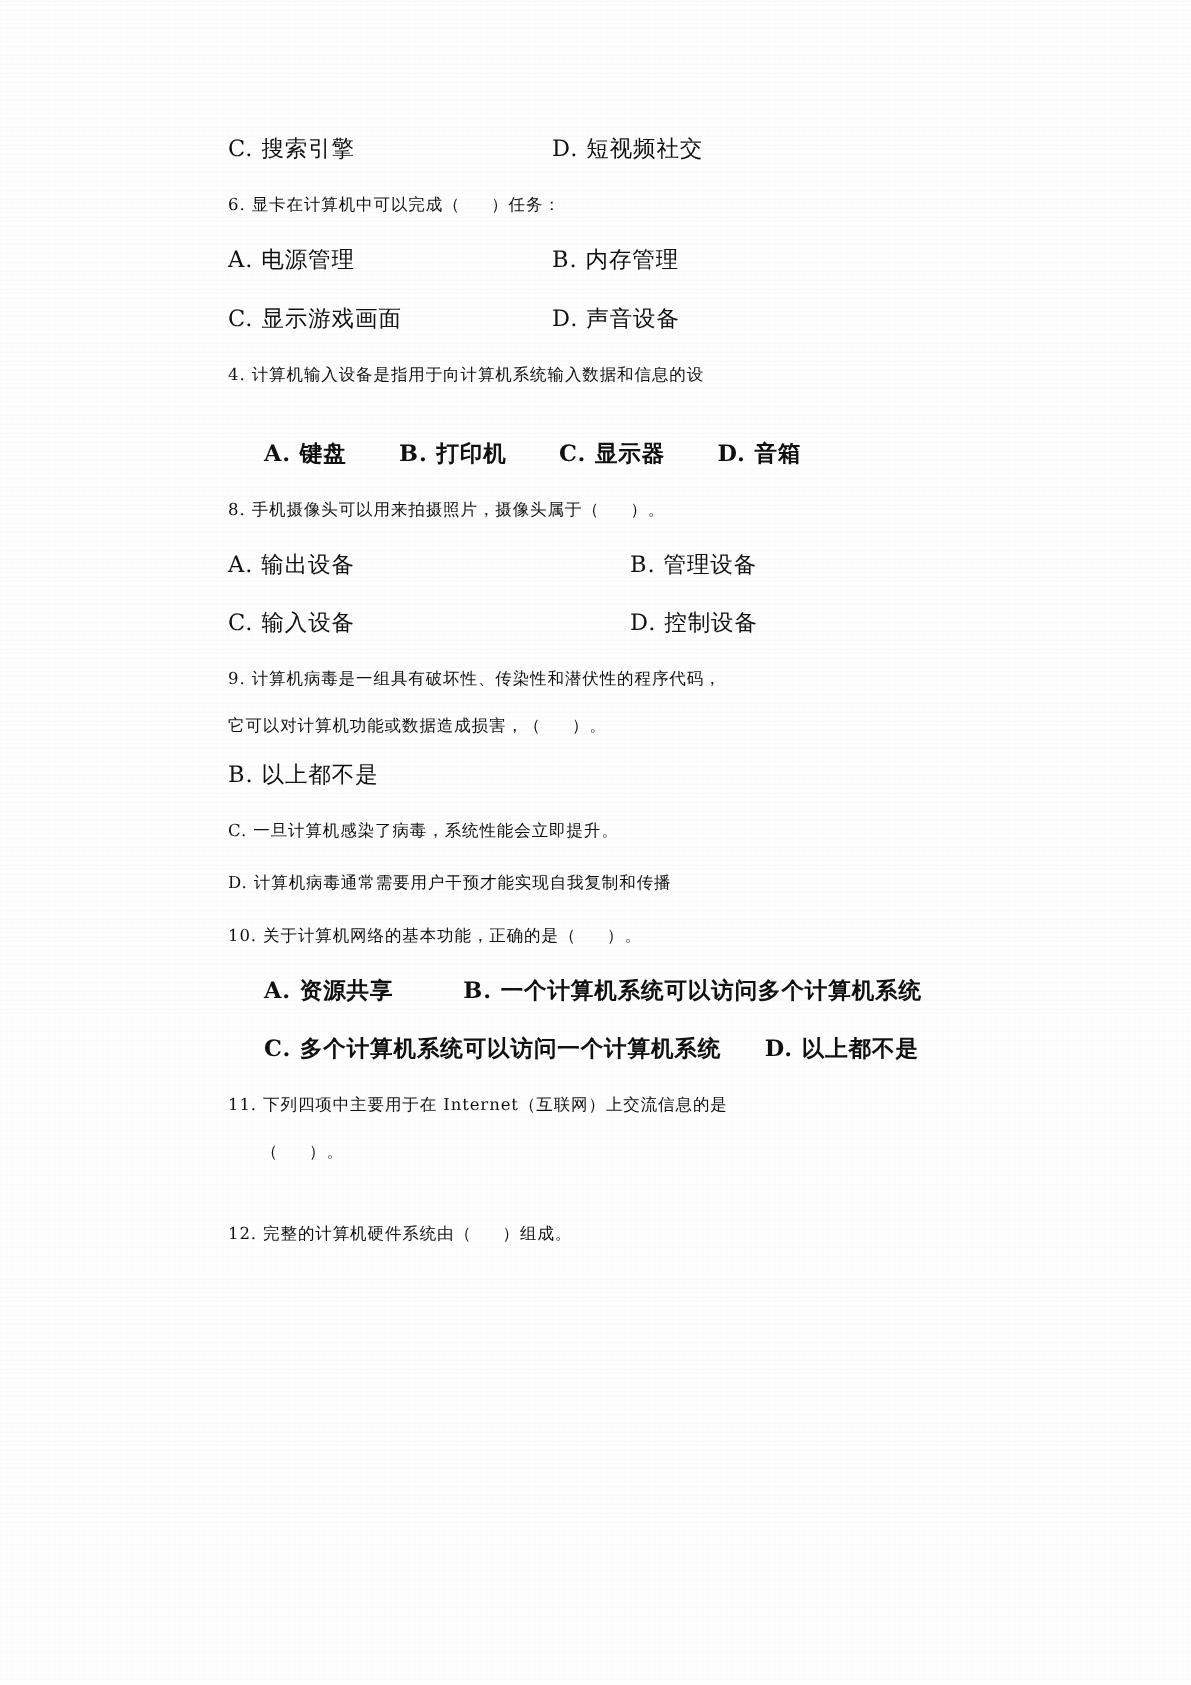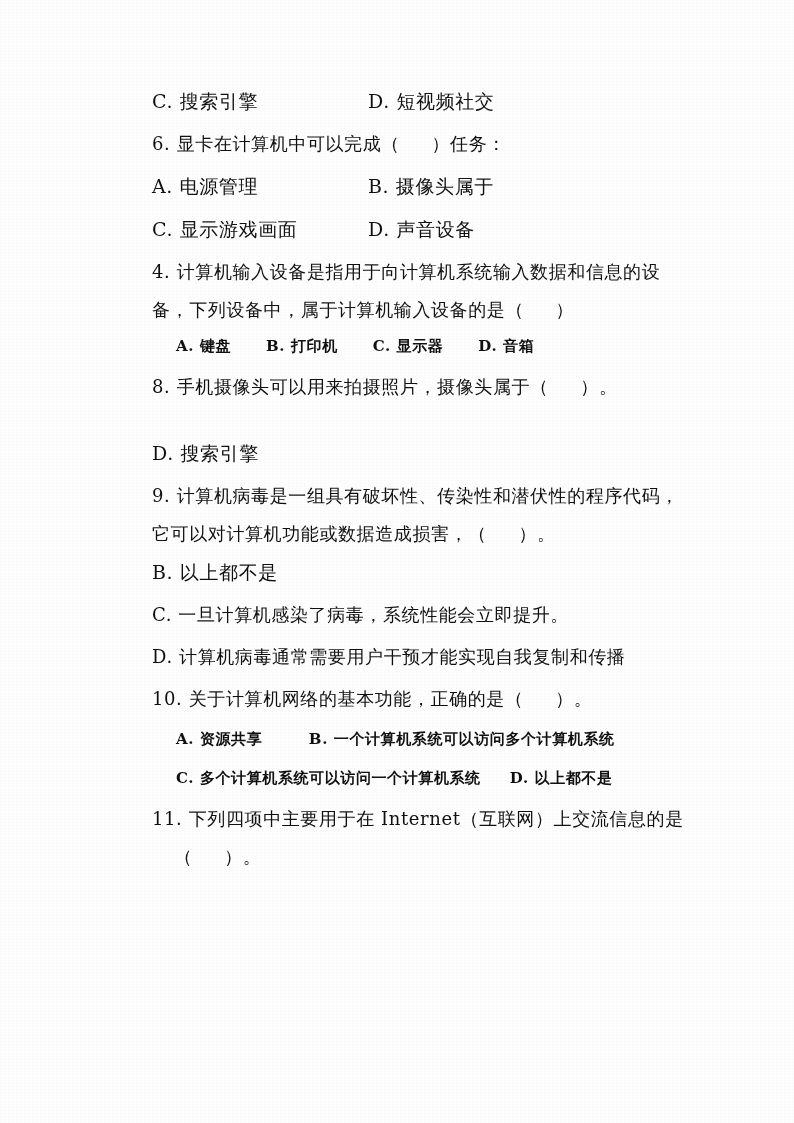--- a/index.html
+++ b/index.html
@@ -28,34 +28,34 @@
 
   .content {
     position: absolute;
     left: 152px;
     top: 92px;
     width: 536px;
   }
 
   
   .line {
-    font-size: 18px;
+    font-size: 11px;
     line-height: 1;
     letter-spacing: 0.6px;
     white-space: pre;
     color: #111111;
     font-weight: 500;
   }
   .gap-item { height: 24px; }     
   .gap-wrap { height: 20px; }     
 
   
   .opt-row {
     display: flex;
-    font-size: 19px;
+    font-size: 15px;
     line-height: 1;
     letter-spacing: 0.6px;
     color: #111111;
     font-weight: 500;
     white-space: pre;
   }
   .opt-col-a { width: 216px; flex: 0 0 216px; }
   .opt-col-b { flex: 0 0 auto; }
 
   
@@ -94,41 +94,45 @@
     <div class="opt-row">
       <span class="opt-col-a">C. 搜索引擎</span>
       <span class="opt-col-b">D. 短视频社交</span>
     </div>
     <div class="gap-item"></div>
 
     <div class="line">6. 显卡在计算机中可以完成（     ）任务：</div>
     <div class="gap-item"></div>
     <div class="opt-row">
       <span class="opt-col-a">A. 电源管理</span>
-      <span class="opt-col-b">B. 摄像头属于</span>
+      <span class="opt-col-b">B. 内存管理</span>
     </div>
     <div class="gap-item"></div>
     <div class="opt-row">
       <span class="opt-col-a">C. 显示游戏画面</span>
       <span class="opt-col-b">D. 声音设备</span>
     </div>
     <div class="gap-item"></div>
 
     <div class="line">4. 计算机输入设备是指用于向计算机系统输入数据和信息的设</div>
     <div class="gap-wrap"></div>
-    <div class="line">备，下列设备中，属于计算机输入设备的是（     ）</div>
     <div class="gap-wrap"></div>
     <div class="opt-inline">A. 键盘      B. 打印机      C. 显示器      D. 音箱</div>
     <div class="gap-item"></div>
 
     <div class="line">8. 手机摄像头可以用来拍摄照片，摄像头属于（     ）。</div>
     <div class="gap-item"></div>
+    <div class="opt-row wide">
+      <span class="opt-col-a">A. 输出设备</span>
+      <span class="opt-col-b">B. 管理设备</span>
+    </div>
     <div class="gap-item"></div>
     <div class="opt-row wide">
-      <span class="opt-col-b">D. 搜索引擎</span>
+      <span class="opt-col-a">C. 输入设备</span>
+      <span class="opt-col-b">D. 控制设备</span>
     </div>
     <div class="gap-item"></div>
 
     <div class="line">9. 计算机病毒是一组具有破坏性、传染性和潜伏性的程序代码，</div>
     <div class="gap-wrap"></div>
     <div class="line">它可以对计算机功能或数据造成损害，（     ）。</div>
     <div class="gap-wrap"></div>
     <div class="opt-row">
       <span class="opt-col-b">B. 以上都不是</span>
     </div>
@@ -144,16 +148,17 @@
     <div class="gap-item"></div>
     <div class="opt-inline">C. 多个计算机系统可以访问一个计算机系统     D. 以上都不是</div>
     <div class="gap-item"></div>
 
     <div class="line">11. 下列四项中主要用于在 Internet（互联网）上交流信息的是</div>
     <div class="gap-wrap"></div>
     <div class="line indent-wrap">（     ）。</div>
     <div class="gap-wrap"></div>
     <div class="gap-item"></div>
 
+    <div class="line">12. 完整的计算机硬件系统由（     ）组成。</div>
 
   </div>
   <div class="scan-noise"></div>
 </div>
 
 </body></html>

